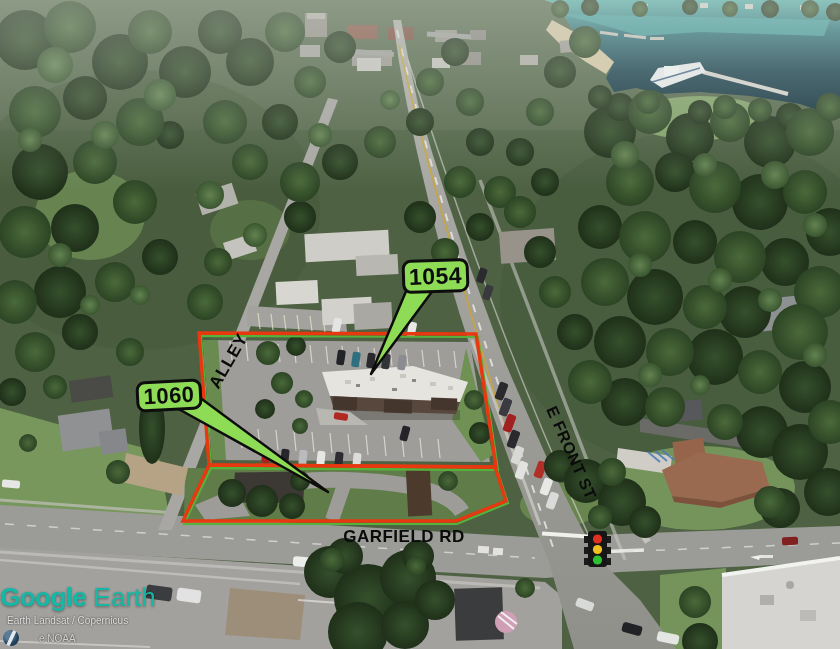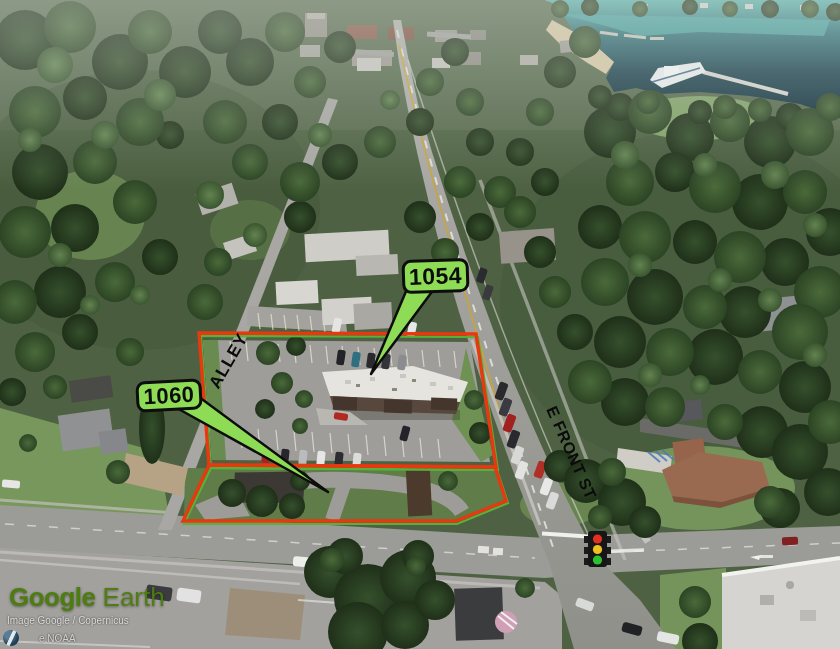--- a/index.html
+++ b/index.html
@@ -19,21 +19,21 @@
   
   .street { position:absolute; color:#0a0a0a; font-weight:bold; z-index:20;
             text-align:center; white-space:nowrap; }
   #lbl-alley    { left:191px; top:351px; width:76px; font-size:17px; letter-spacing:1px;
                   transform:rotate(-60deg); }
   #lbl-efront   { left:512px; top:444px; width:118px; font-size:16px; letter-spacing:.5px;
                   transform:rotate(66deg); }
   #lbl-garfield { left:342px; top:527px; width:124px; font-size:17px; letter-spacing:.5px; }
 
   
-  .logo { position:absolute; left:9px; top:582px; color:#4d7c0f; font-size:26px; z-index:40;
+  .logo { position:absolute; left:0; top:582px; color:#14b8a6; font-size:26px; z-index:40;
           text-shadow:0 1px 3px rgba(0,0,0,.45); }
   .logo .g { font-weight:700; letter-spacing:-.5px; }
   .logo .e { font-weight:400; margin-left:7px; opacity:.97; }
   .attr1 { position:absolute; left:7px; top:615px; font-size:10px; color:#dedede; z-index:40;
            text-shadow:0 0 2px rgba(0,0,0,.8); }
   .attr2 { position:absolute; left:3px; top:630px; display:flex; align-items:center; gap:20px; z-index:40; }
   .attr2 span.t { font-size:10px; color:#d2d2d2; text-shadow:0 0 2px rgba(0,0,0,.8); }
   .globe { width:16px; height:16px; border-radius:50%;
            background:
              linear-gradient(115deg, rgba(255,255,255,0) 42%, rgba(235,240,244,.95) 45%, rgba(235,240,244,.95) 58%, rgba(255,255,255,0) 62%),
@@ -536,23 +536,24 @@
 
 <div class="callout" id="co-1054">
   <span>1054</span>
 </div>
 <div class="callout" id="co-1060">
   <span>1060</span>
 </div>
 
 <div class="street" id="lbl-alley">ALLEY</div>
 <div class="street" id="lbl-efront">E FRONT ST</div>
+<div class="street" id="lbl-garfield">GARFIELD RD</div>
 
 <div class="logo">
   <span class="g">Google</span><span class="e">Earth</span>
 </div>
-<div class="attr1">Image Google / Copernicus</div>
+<div class="attr1">Earth Landsat / Copernicus</div>
 <div class="attr2">
   <span class="globe"></span>
   <span class="t">e NOAA</span>
 </div>
 
 </div>
 
 </body></html>

